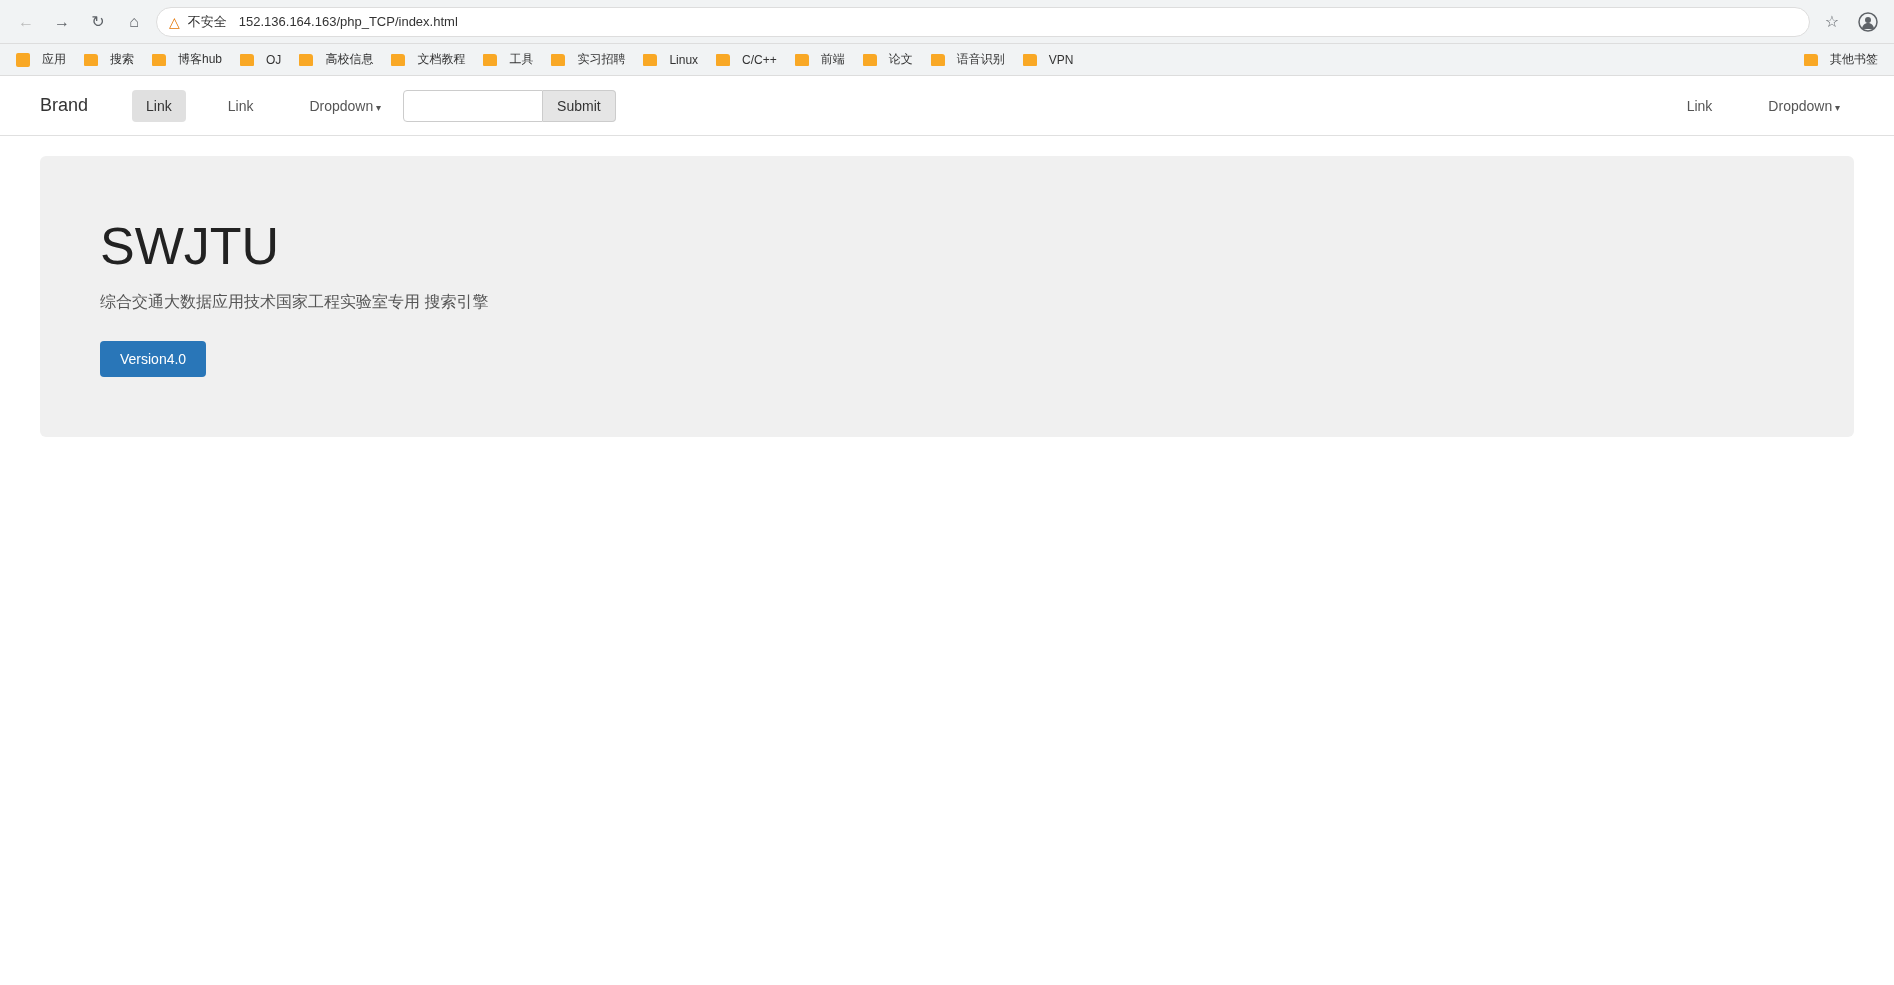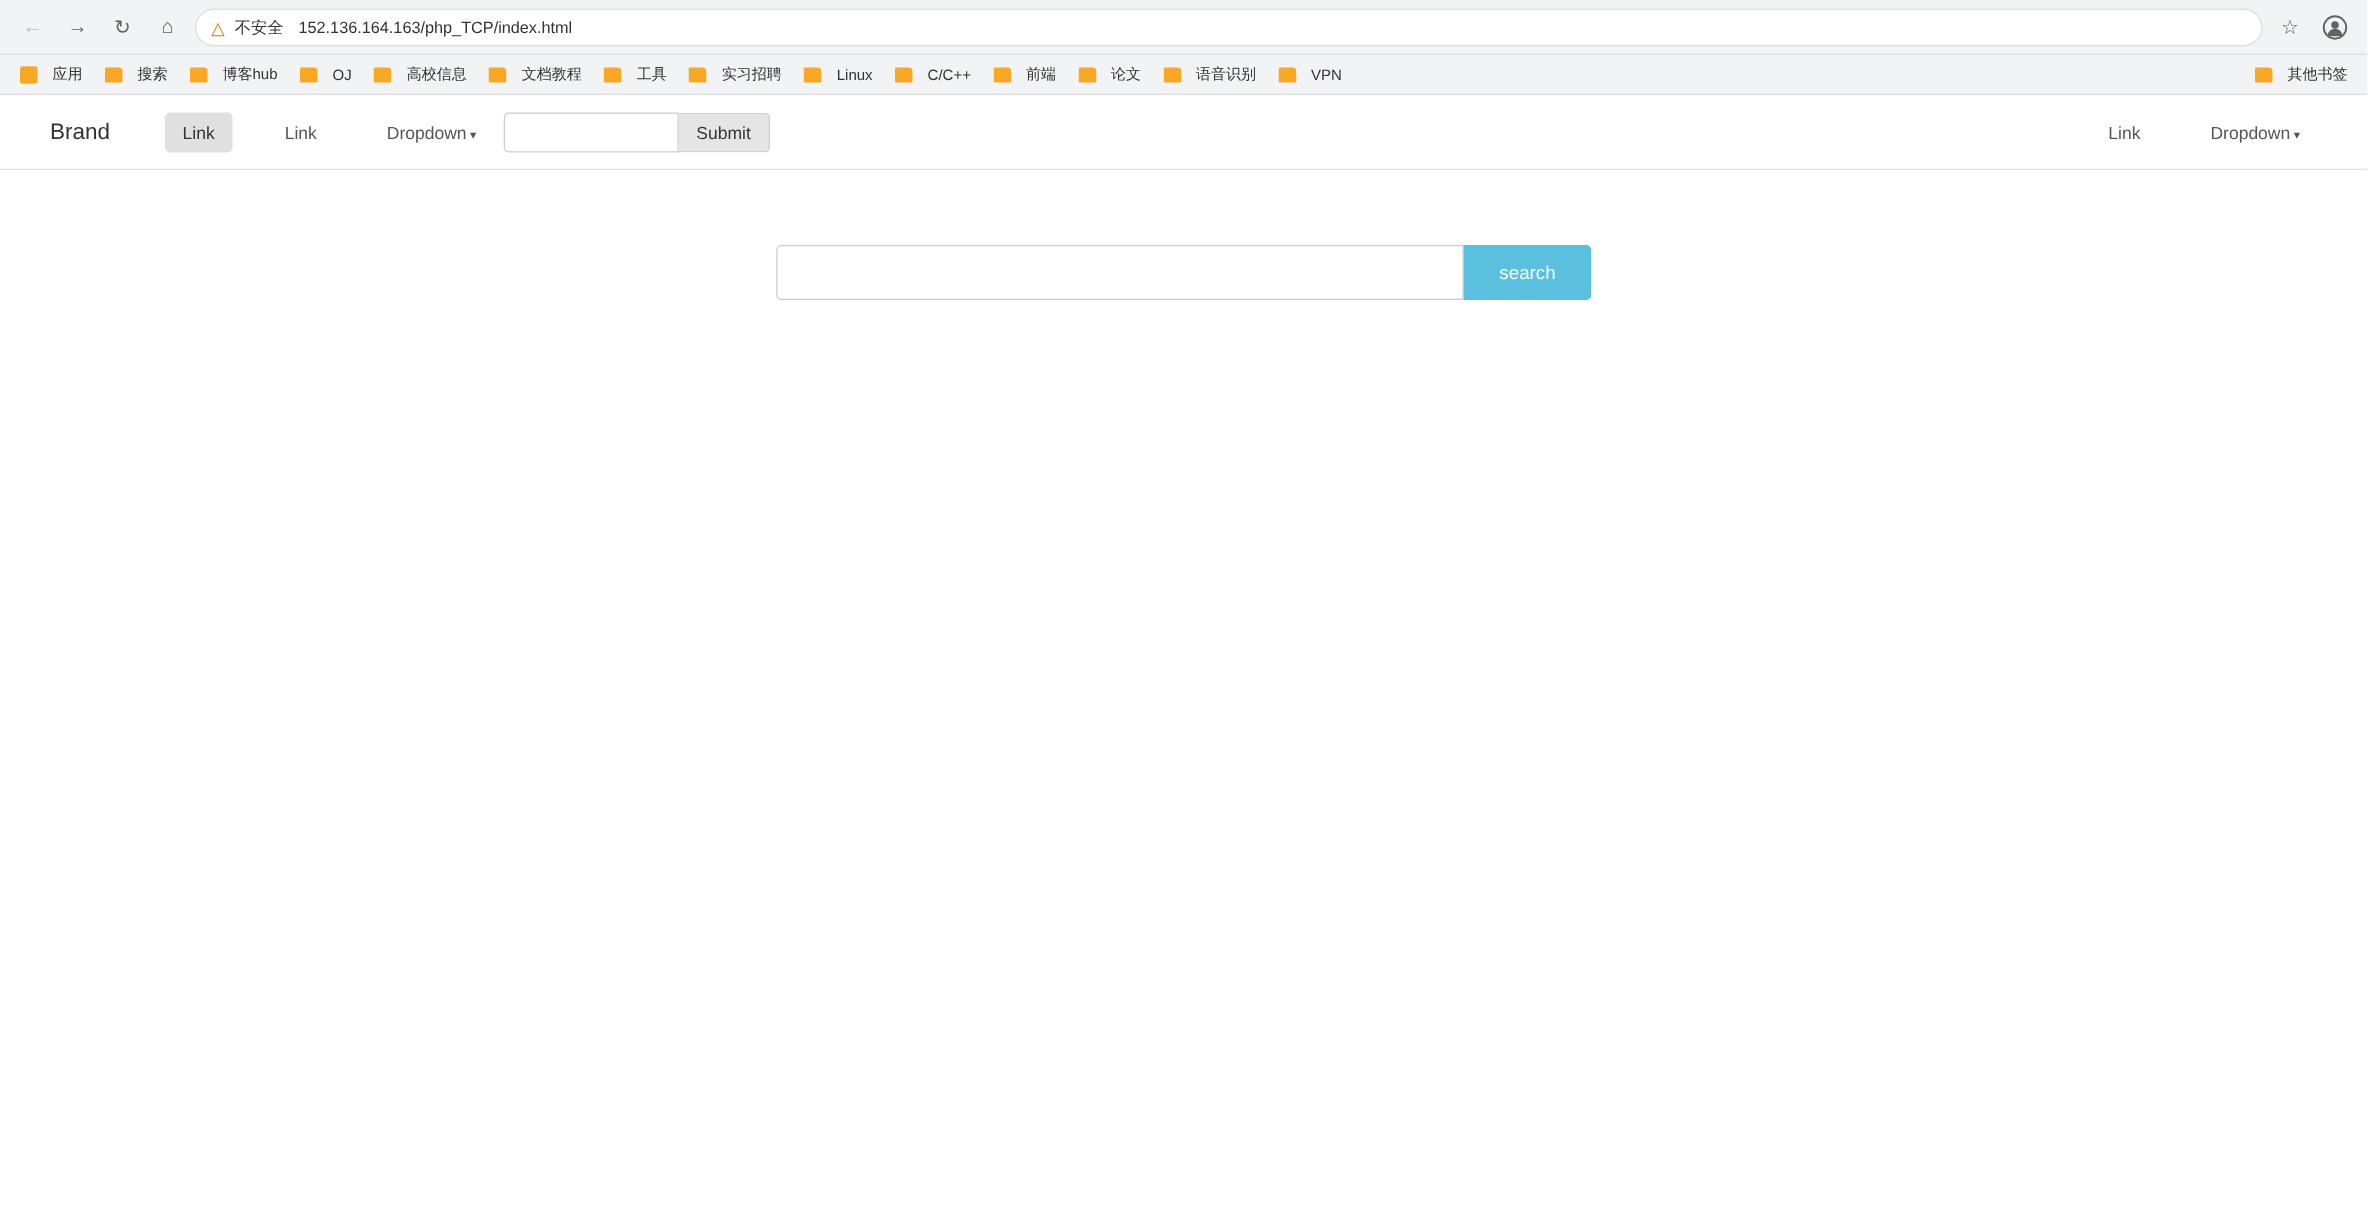--- a/index.html
+++ b/index.html
@@ -362,19 +362,20 @@
       <input class="nav-input" type="text" placeholder="" style="">
       <button class="nav-submit" type="submit">Submit</button>
     </form>
 
     <div class="navbar-right">
       <a class="nav-link">Link</a>
       <a class="nav-link dropdown-toggle">Dropdown</a>
     </div>
   </nav>
 
-
-  <div class="search-section">
-    <input class="search-input" type="text" placeholder="" style="">
-    <button class="search-btn">search</button>
+  <div class="hero">
+    <h1 class="hero-title">SWJTU</h1>
+    <p class="hero-subtitle">综合交通大数据应用技术国家工程实验室专用 搜索引擎</p>
+    <button class="hero-btn">Version4.0</button>
   </div>
 
+
 </div>
 
 </body></html>

